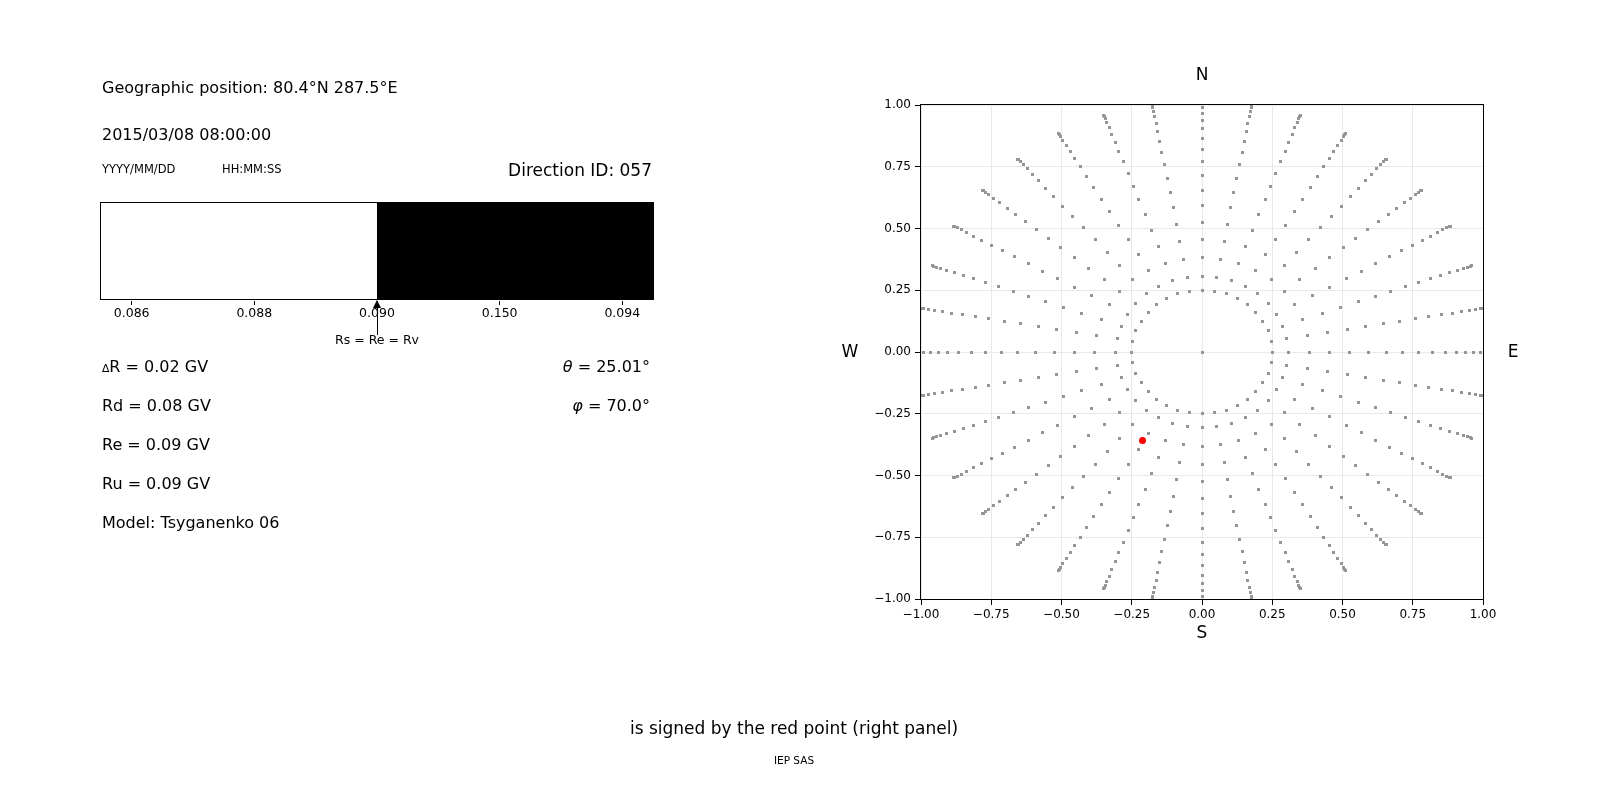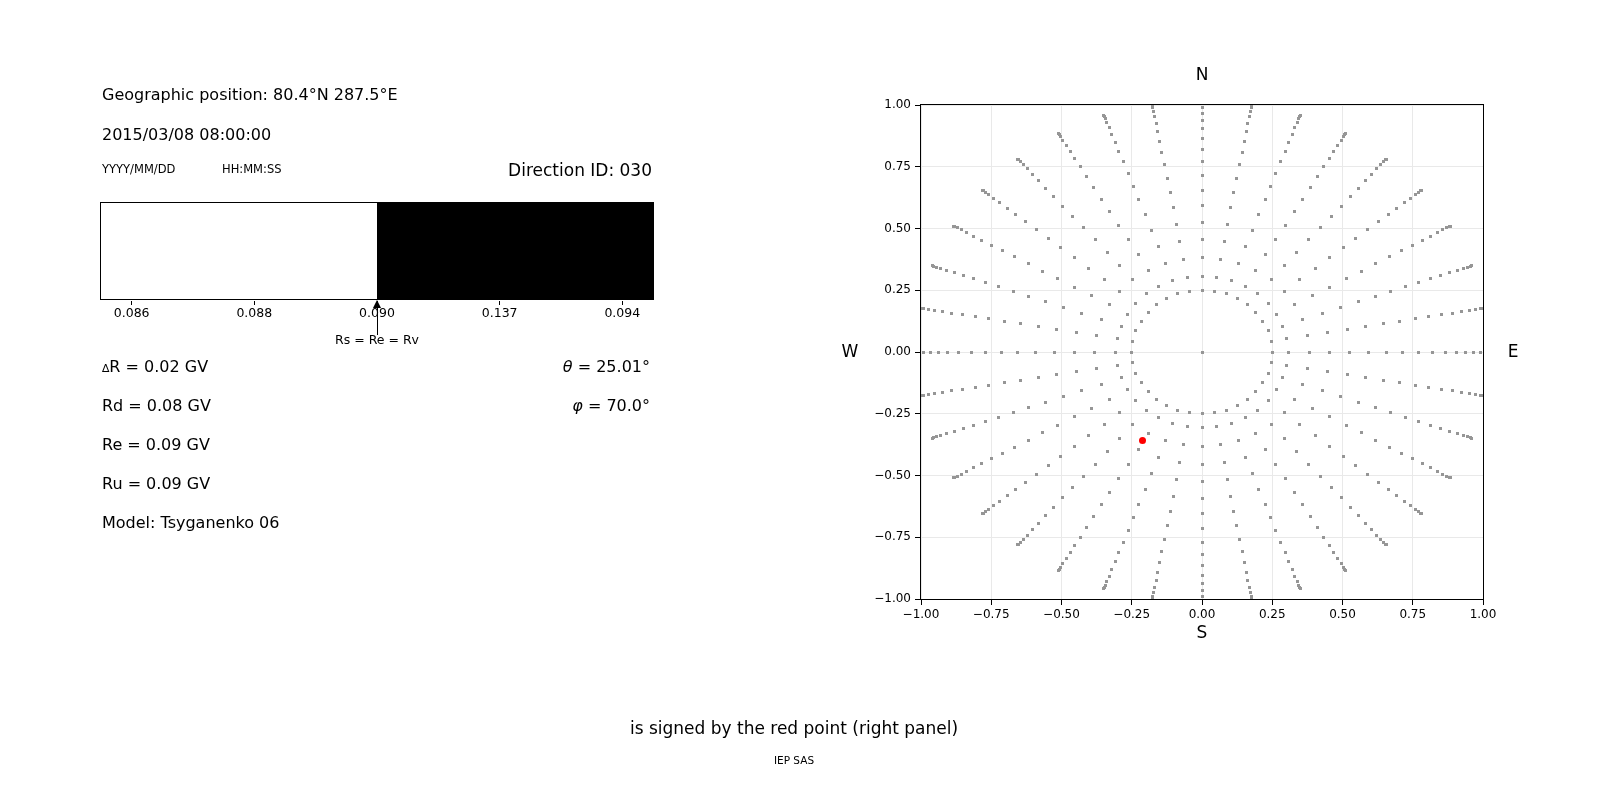--- a/index.html
+++ b/index.html
@@ -21,37 +21,37 @@
   .compass{position:absolute;font-size:17px;text-align:center;}
   .caption-line{position:absolute;left:0;width:1588px;text-align:center;font-size:17px;}
   .greek{font-style:italic;}
   .delta-sym{font-size:11px;}
 </style>
 </head>
 <body>
 
 <div class="canvas">
 
-  <div class="txt" style="left:102px;top:85px;font-size:16px">Geographic position: 80.4°N 287.5°E</div>
+  <div class="txt" style="left:102px;top:78px;font-size:16px">Geographic position: 80.4°N 287.5°E</div>
   <div class="txt" style="left:102px;top:125px;font-size:16px">2015/03/08 08:00:00</div>
   <div class="txt small" style="left:102px;top:162px">YYYY/MM/DD</div>
   <div class="txt small" style="left:222px;top:162px">HH:MM:SS</div>
-  <div class="txt" style="left:402px;top:160px;width:250px;text-align:right;font-size:17px">Direction ID: 030</div>
+  <div class="txt" style="left:402px;top:160px;width:250px;text-align:right;font-size:17px">Direction ID: 057</div>
 
   <div id="penumbra-wrap">
     <div class="txt" id="penumbra-arrow-label" style="top: 129px; width: 140px; text-align: center; font-size: 12.5px; left: 206px;">Rs = Re = Rv</div>
   <div style="position: absolute; left: 276px; top: 0px; width: 276px; height: 96px; background: rgb(0, 0, 0);"></div>
       <div class="tickmark" style="left: 30.1667px; top: 97.5px; width: 1px; height: 4px;"></div>
       <div class="tick-label" style="left: 0.666667px; top: 102px; width: 60px;">0.086</div>
       <div class="tickmark" style="left: 152.833px; top: 97.5px; width: 1px; height: 4px;"></div>
       <div class="tick-label" style="left: 123.333px; top: 102px; width: 60px;">0.088</div>
       <div class="tickmark" style="left: 275.5px; top: 97.5px; width: 1px; height: 4px;"></div>
       <div class="tick-label" style="left: 246px; top: 102px; width: 60px;">0.090</div>
       <div class="tickmark" style="left: 398.167px; top: 97.5px; width: 1px; height: 4px;"></div>
-      <div class="tick-label" style="left: 368.667px; top: 102px; width: 60px;">0.137</div>
+      <div class="tick-label" style="left: 368.667px; top: 102px; width: 60px;">0.150</div>
       <div class="tickmark" style="left: 520.833px; top: 97.5px; width: 1px; height: 4px;"></div>
       <div class="tick-label" style="left: 491.333px; top: 102px; width: 60px;">0.094</div>
       <div style="position: absolute; left: 275.5px; top: 102.5px; width: 1px; height: 29px; background: rgb(0, 0, 0);"></div>
       <div style="position: absolute; left: 272px; top: 96.5px; width: 0px; height: 0px; border-left: 4px solid transparent; border-right: 4px solid transparent; border-bottom: 8px solid rgb(0, 0, 0);"></div>
     </div>
 
   <div class="txt" style="left:102px;top:357px;font-size:16px"><span class="delta-sym">∆</span><span>R = 0.02 GV</span></div>
   <div class="txt" style="left:450px;top:357px;width:200px;text-align:right;font-size:16px"><span class="greek">θ</span><span> = 25.01°</span></div>
   <div class="txt" style="left:102px;top:396px;font-size:16px">Rd = 0.08 GV</div>
   <div class="txt" style="left:450px;top:396px;width:200px;text-align:right;font-size:16px"><span class="greek">φ</span><span> = 70.0°</span></div>

